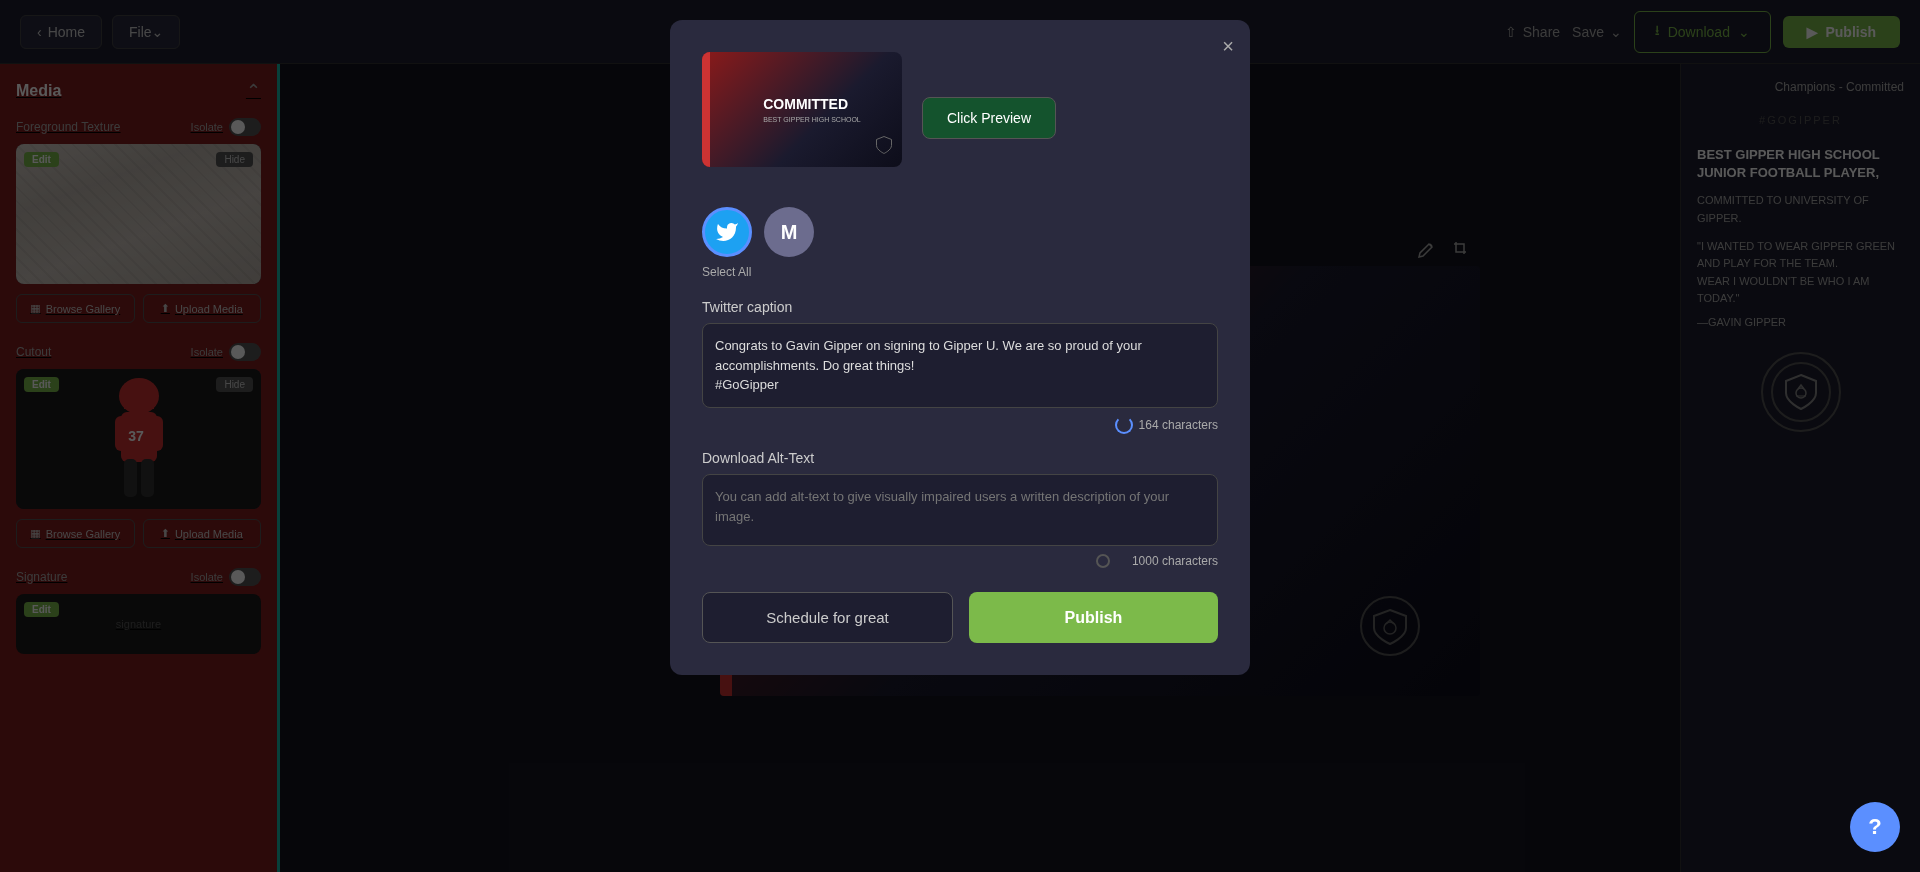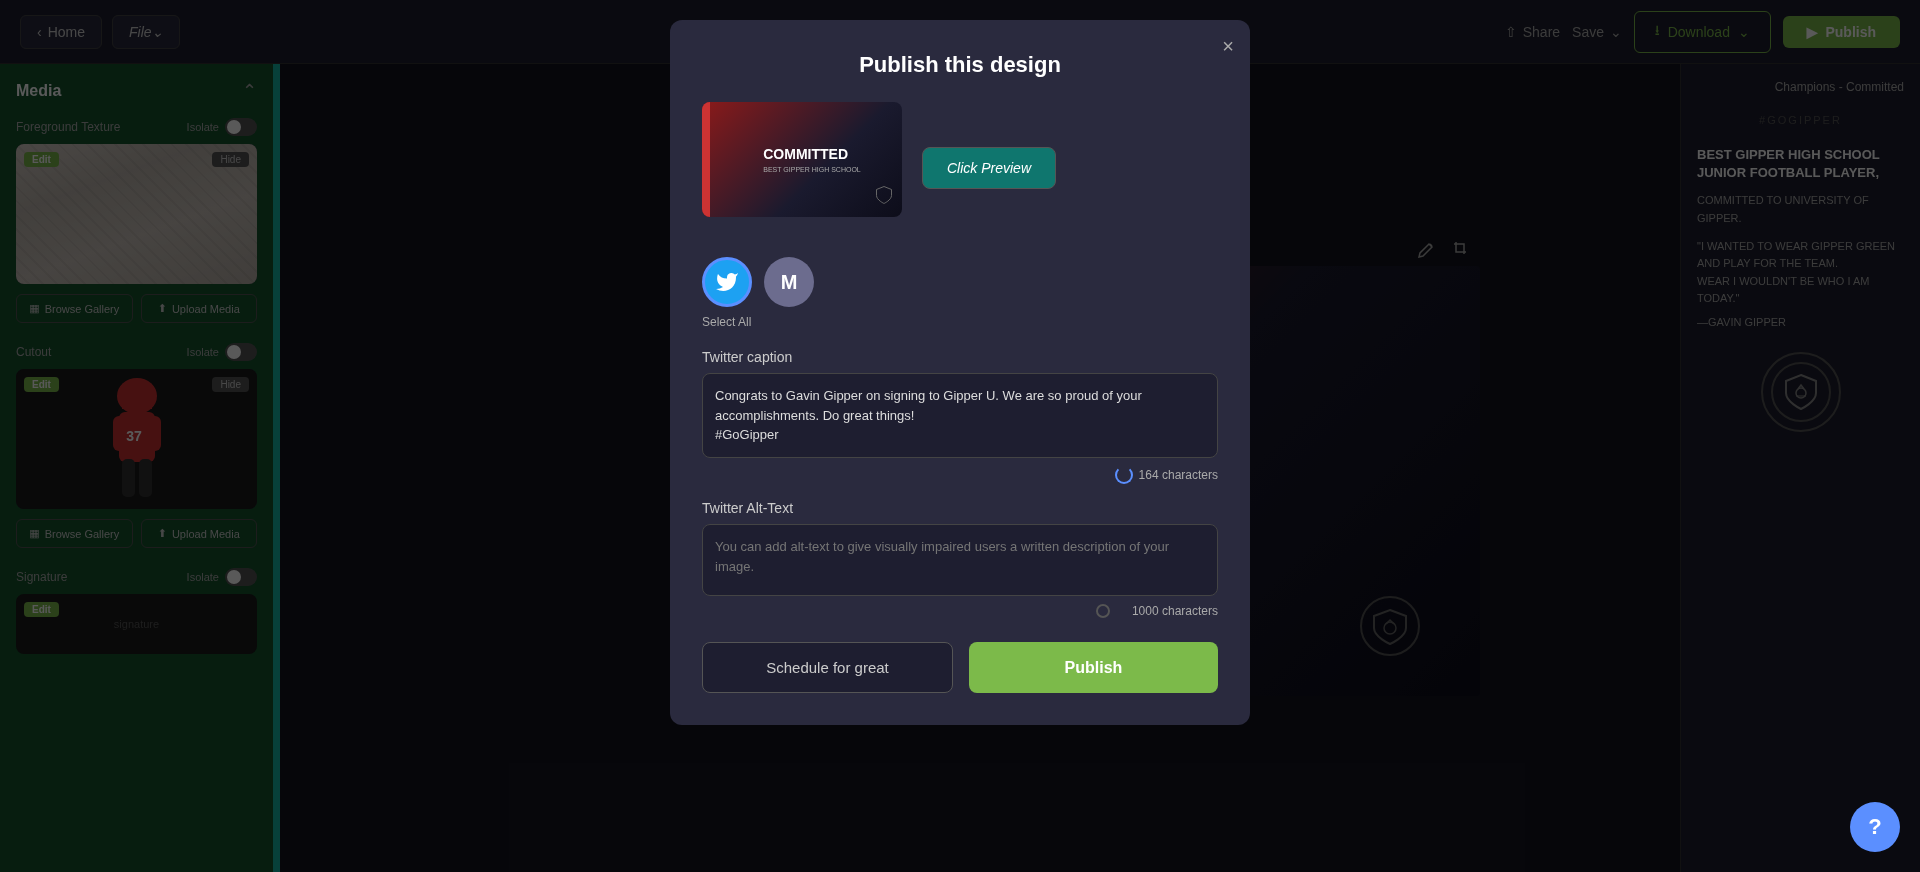--- a/index.html
+++ b/index.html
@@ -45,21 +45,20 @@
     .btn-file {
       background: #2a2a3e;
       border: 1px solid #444;
       color: #ccc;
       padding: 8px 16px;
       border-radius: 6px;
       cursor: pointer;
       font-size: 14px;
       display: flex;
       align-items: center;
-      font-style: italic;
     }
     .top-bar-right {
       display: flex;
       align-items: center;
       gap: 12px;
     }
     .btn-share {
       background: transparent;
       border: none;
       color: #aaa;
@@ -105,24 +104,25 @@
       gap: 8px;
     }
 
     
     .left-sidebar {
       position: absolute;
       top: 64px;
       left: 0;
       width: 280px;
       height: calc(872px - 64px);
-      background: #14532d;
-      border-right: 7px solid #14b8a6;
+      background: #7f1d1d;
+      border-right: 3px solid #14b8a6;
       overflow-y: auto;
       padding: 16px;
+      text-decoration: underline;
     }
     .sidebar-header {
       display: flex;
       align-items: center;
       justify-content: space-between;
       margin-bottom: 16px;
     }
     .sidebar-title {
       color: #fff;
       font-size: 16px;
@@ -426,32 +426,31 @@
       align-items: center;
       justify-content: center;
     }
     .modal-preview-stripe {
       position: absolute;
       left: 0; top: 0; bottom: 0;
       width: 8px;
       background: #cc3333;
     }
     .preview-click-btn {
-      background: #0f766e;
+      background: #14532d;
       border: 1px solid #555;
       color: #fff;
       padding: 12px 24px;
       border-radius: 8px;
       cursor: pointer;
       font-size: 14px;
       margin-left: 20px;
       white-space: nowrap;
       height: fit-content;
       align-self: center;
-      font-style: italic;
     }
     .modal-preview-row {
       display: flex;
       align-items: flex-start;
       gap: 0;
       margin-bottom: 24px;
     }
     .social-icons-row {
       display: flex;
       align-items: center;
@@ -805,21 +804,20 @@
         <path d="M17 17 L20 13 L23 17" fill="none" stroke="#888" stroke-width="1.5"></path>
         <path d="M15 24 L25 24" fill="none" stroke="#888" stroke-width="1"></path>
       </svg>
     </div>
   </div>
 </div>
 
 <div class="overlay-backdrop">
   <div class="modal">
     <button class="modal-close">×</button>
-    <div class="modal-title">Publish this design</div>
 
     <div class="modal-preview-row">
       <div class="modal-preview">
         <div class="modal-preview-inner">
           <div class="modal-preview-stripe"></div>
           <div style="margin-left:20px;">
             <div style="color:#fff;font-size:14px;font-weight:900;text-transform:uppercase;">COMMITTED</div>
             <div style="color:#aaa;font-size:7px;margin-top:4px;">BEST GIPPER HIGH SCHOOL</div>
           </div>
         </div>
@@ -852,21 +850,21 @@
       <textarea class="caption-textarea" placeholder="Congrats to Gavin Gipper on signing to Gipper U. We are so proud of your accomplishments. Do great things!
 #GoGipper" style="">Congrats to Gavin Gipper on signing to Gipper U. We are so proud of your accomplishments. Do great things!
 #GoGipper</textarea>
       <div class="char-count-row">
         <span class="char-count-icon"></span>
         <span class="char-count-text">164 characters</span>
       </div>
     </div>
 
     <div>
-      <div class="alt-text-label">Twitter Alt-Text</div>
+      <div class="alt-text-label">Download Alt-Text</div>
       <textarea class="alt-textarea" placeholder="You can add alt-text to give visually impaired users a written description of your image." style=""></textarea>
       <div class="alt-char-count-row">
         <span class="alt-char-dot"></span>
         <span class="char-count-text">1000 characters</span>
       </div>
     </div>
 
     <div class="modal-footer">
       <button class="btn-schedule">
         <span>Schedule for great</span>

